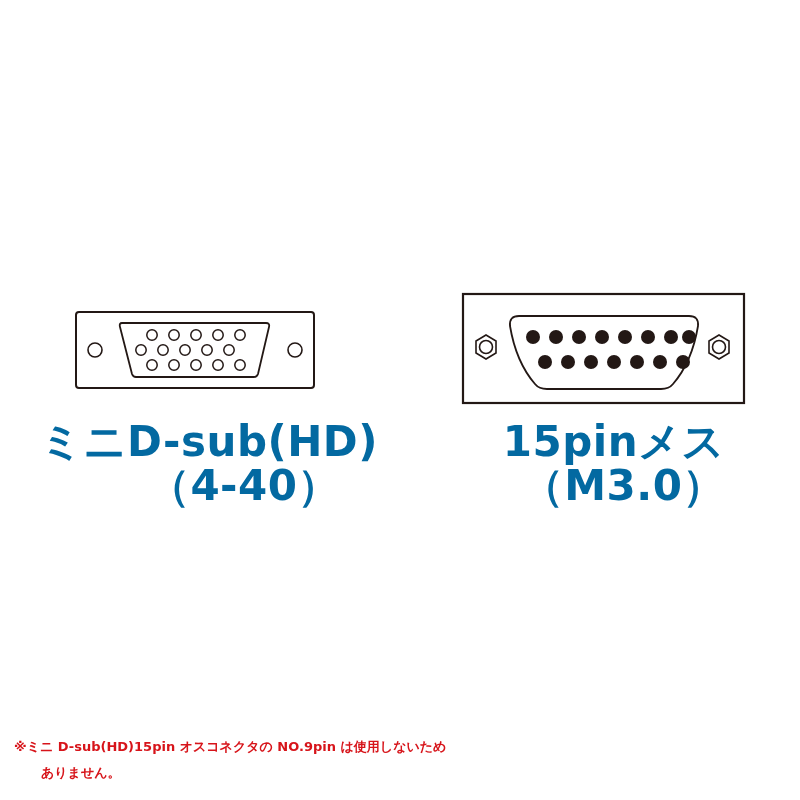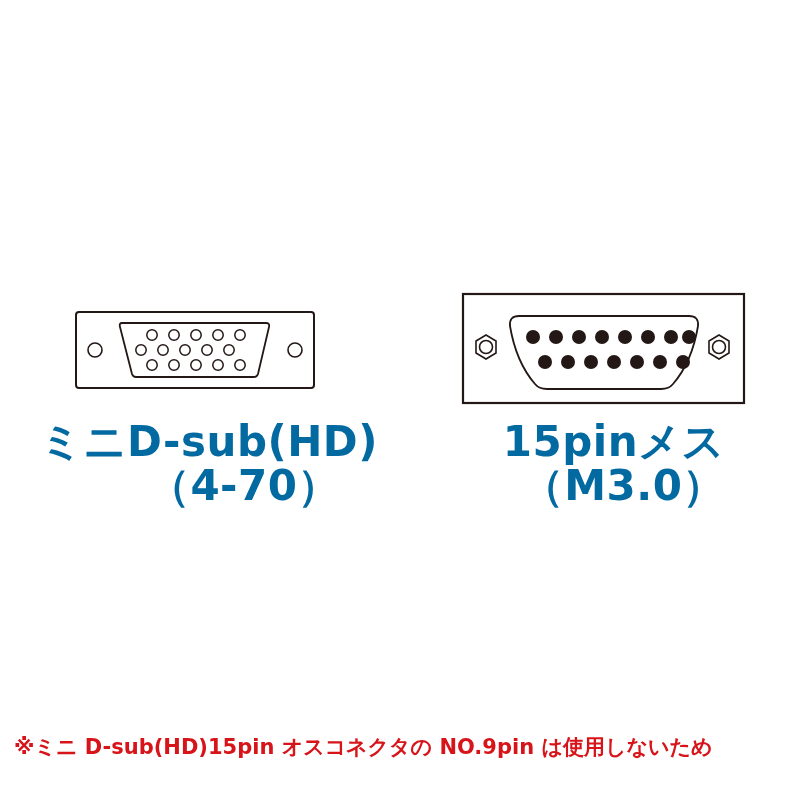--- a/index.html
+++ b/index.html
@@ -1,20 +1,20 @@
 <!DOCTYPE html>
 <html><head>
 <meta charset="utf-8">
 <style>
   html, body { margin:0; padding:0; background:#ffffff; }
   body { width:800px; height:800px; position:relative; overflow:hidden; font-family:"DejaVu Sans", "Liberation Sans", sans-serif; }
   .conn { position:absolute; }
   .label { position:absolute; text-align:right; color:#0369a1; font-size:42px; line-height:44px; font-weight:bold; letter-spacing:0.5px; }
   .label div { white-space:nowrap; }
-  .note { position:absolute; left:14px; top:734px; color:#d7141a; font-size:21px; line-height:26px; font-weight:bold; white-space:nowrap; }
+  .note { position:absolute; left:14px; top:734px; color:#d7141a; font-size:13px; line-height:26px; font-weight:bold; white-space:nowrap; }
   .note div.second { padding-left:27px; }
 </style>
 </head>
 <body>
 
 <svg class="conn" style="left:74px;top:310px;" width="244" height="82" viewBox="0 0 244 82">
   <rect x="2" y="2" width="238" height="76" rx="3" ry="3" fill="#fff" stroke="#231815" stroke-width="2"></rect>
   <circle cx="21" cy="40" r="7" fill="none" stroke="#231815" stroke-width="1.6"></circle>
   <circle cx="221" cy="40" r="7" fill="none" stroke="#231815" stroke-width="1.6"></circle>
   <path d="M48,13 L192,13 Q196,13 195,17 L184,64 Q183,67 180,67 L62,67 Q59,67 58,64 L46,17 Q45,13 48,13 Z" fill="#fff" stroke="#231815" stroke-width="1.8"></path>
@@ -62,23 +62,24 @@
       <circle cx="130" cy="70" r="7"></circle>
       <circle cx="153" cy="70" r="7"></circle>
       <circle cx="176" cy="70" r="7"></circle>
       <circle cx="199" cy="70" r="7"></circle>
       <circle cx="222" cy="70" r="7"></circle>
   </g>
 </svg>
 
 <div class="label" style="left:40px;width:300px;top:420px;">
   <div>ミニD-sub(HD)</div>
-  <div>（4-70）</div>
+  <div>（4-40）</div>
 </div>
 
 <div class="label" style="left:455px;width:270px;top:420px;">
   <div>15pinメス</div>
   <div>（M3.0）</div>
 </div>
 
 <div class="note">
   <div>※ミニ D-sub(HD)15pin オスコネクタの NO.9pin は使用しないため</div>
+  <div class="second">ありません。</div>
 </div>
 
 </body></html>

